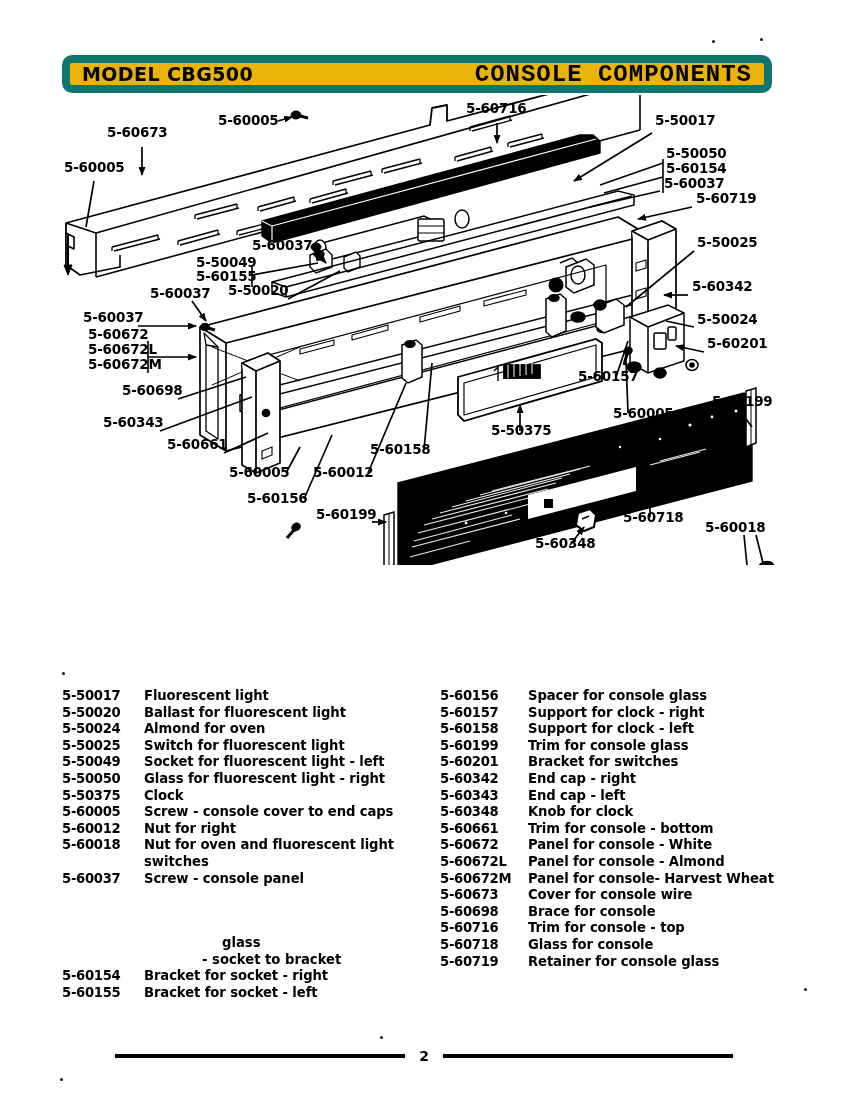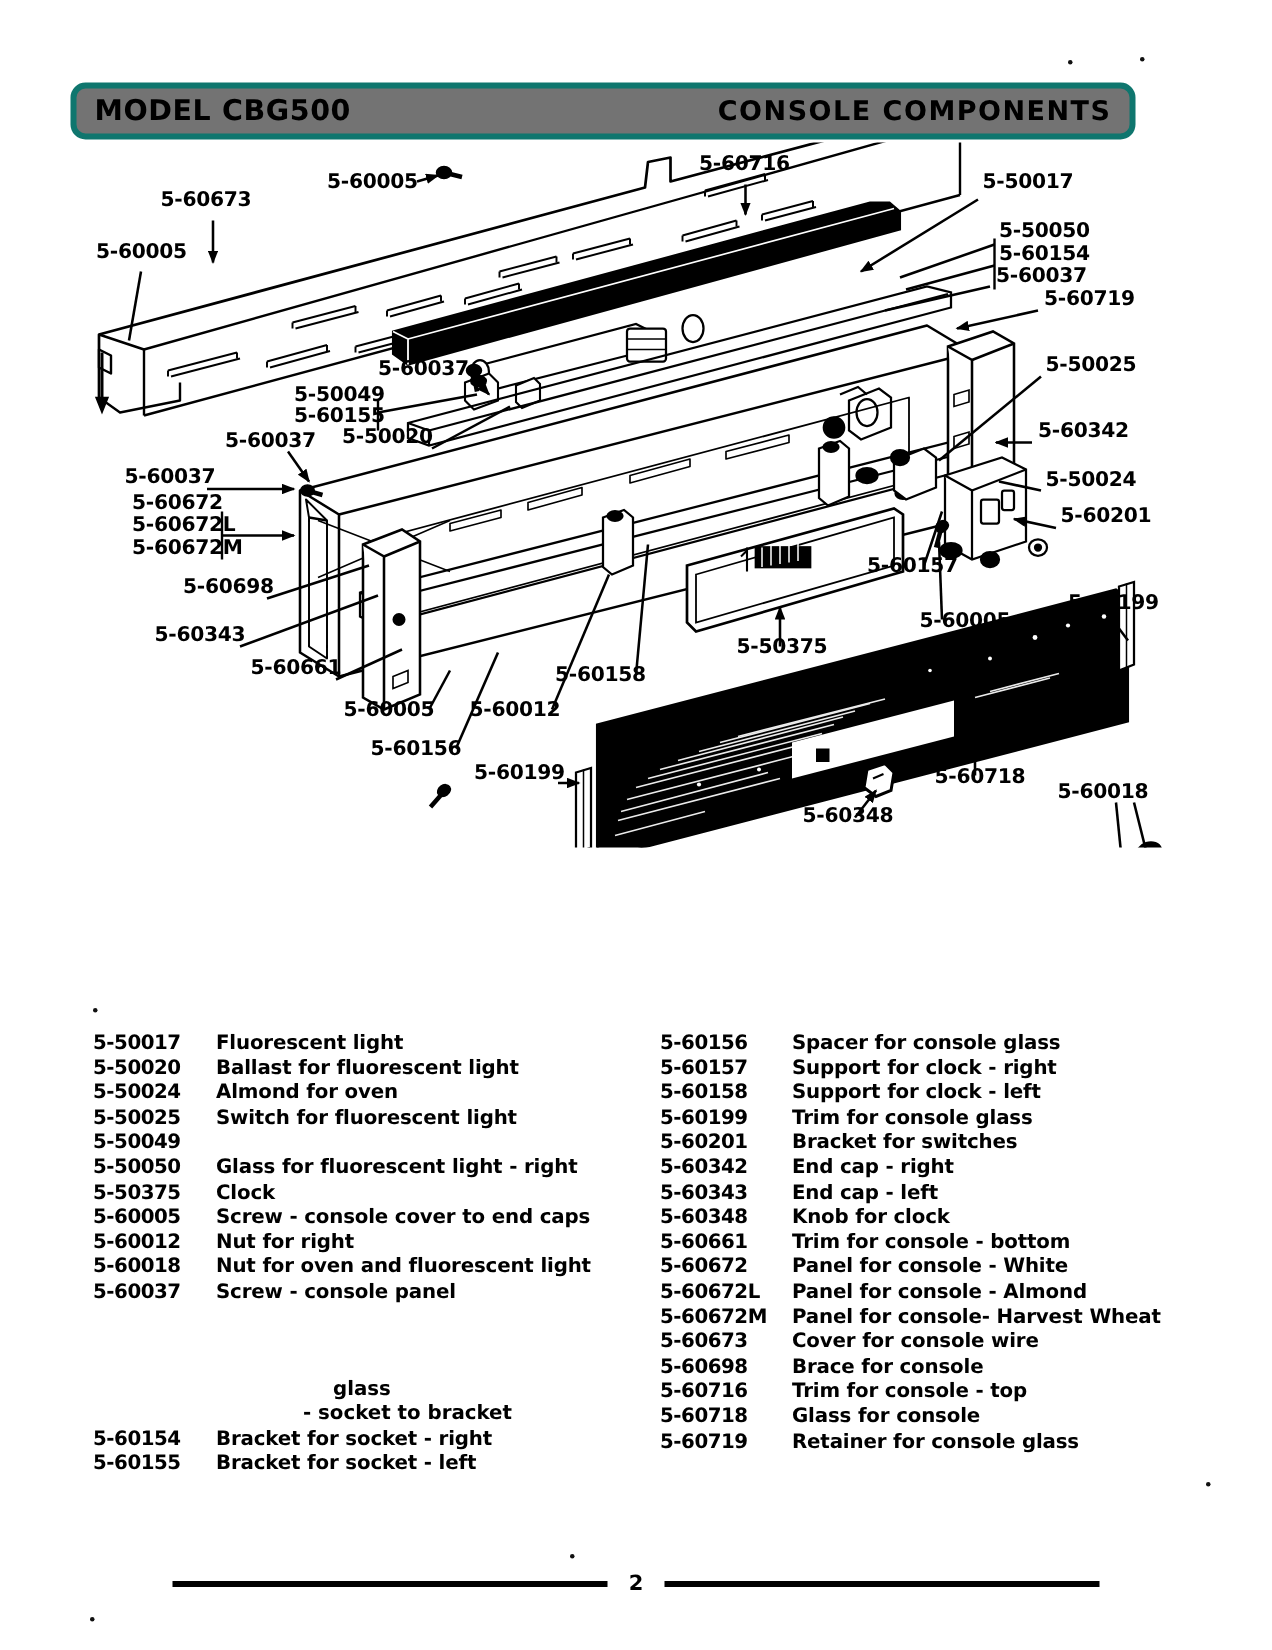--- a/index.html
+++ b/index.html
@@ -12,46 +12,46 @@
     height: 1100px;
     position: relative;
     font-family: "Liberation Sans", sans-serif;
     color: #000;
     overflow: hidden;
   }
 
   
   #header-bar {
     position: absolute;
-    left: 47px;
+    left: 62px;
     top: 55px;
     width: 710px;
     height: 38px;
-    border: 4px solid #0f766e;
+    border: 8px solid #0f766e;
     border-radius: 10px;
     box-sizing: border-box;
-    background: #737373;
+    background: #eab308;
   }
   #header-inner {
     position: absolute;
     left: 0; top: 0; right: 0; bottom: 0;
     display: flex;
     align-items: center;
     justify-content: space-between;
     padding: 0 12px;
   }
   .hdr-text {
     font-family: "DejaVu Sans", sans-serif;
     font-weight: bold;
     font-size: 19px;
     letter-spacing: 0.4px;
     white-space: nowrap;
   }
   #model-label { font-size: 19px; }
-  #section-title { font-size: 18px; letter-spacing: 1px; }
+  #section-title { font-size: 24px; letter-spacing: 1px; font-family: Liberation Mono, monospace; }
 
   
   #diagram {
     position: absolute;
     left: 0;
     top: 95px;
     width: 848px;
     height: 470px;
   }
   #diagram svg { display: block; }
@@ -498,20 +498,21 @@
       <div class="prow">
         <span class="pnum">5-50024</span>
         <span class="pdesc">Almond for oven</span>
       </div>
       <div class="prow">
         <span class="pnum">5-50025</span>
         <span class="pdesc">Switch for fluorescent light</span>
       </div>
       <div class="prow">
         <span class="pnum">5-50049</span>
+        <span class="pdesc">Socket for fluorescent light - left</span>
       </div>
       <div class="prow">
         <span class="pnum">5-50050</span>
         <span class="pdesc">Glass for fluorescent light - right</span>
       </div>
       <div class="prow">
         <span class="pnum">5-50375</span>
         <span class="pdesc">Clock</span>
       </div>
       <div class="prow">
@@ -519,20 +520,21 @@
         <span class="pdesc">Screw - console cover to end caps</span>
       </div>
       <div class="prow">
         <span class="pnum">5-60012</span>
         <span class="pdesc">Nut for right</span>
       </div>
       <div class="prow">
         <span class="pnum">5-60018</span>
         <span class="pdesc">Nut for oven and fluorescent light</span>
       </div>
+      <div class="pcont lvl-sub">switches</div>
       <div class="prow">
         <span class="pnum">5-60037</span>
         <span class="pdesc">Screw -  console panel</span>
       </div>
       <div class="pcont lvl-dash2">glass</div>
       <div class="pcont lvl-dash">-  socket to bracket</div>
       <div class="prow">
         <span class="pnum">5-60154</span>
         <span class="pdesc">Bracket for socket - right</span>
       </div>

